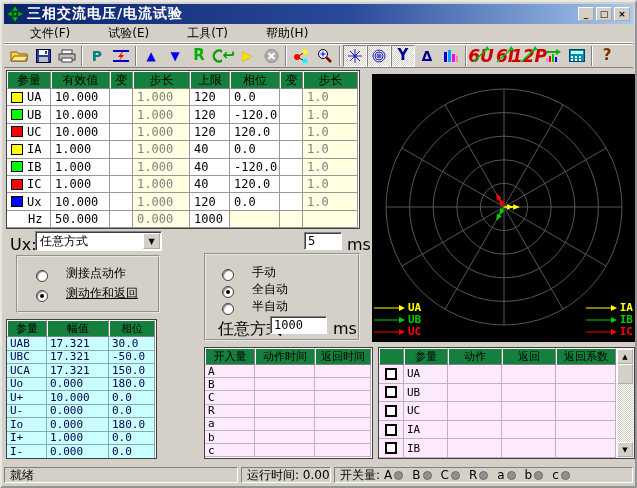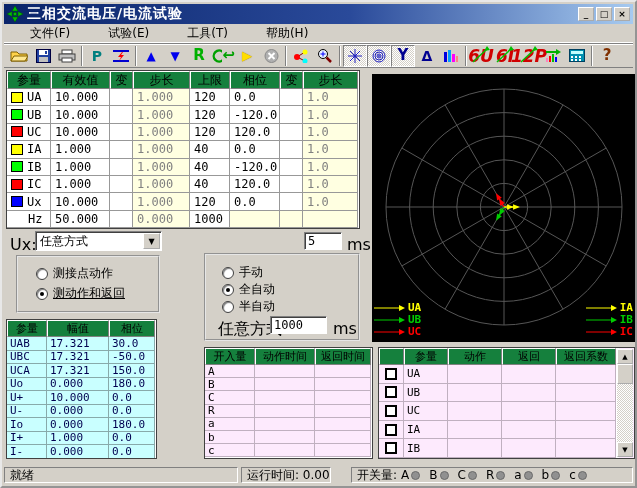--- a/index.html
+++ b/index.html
@@ -45,21 +45,21 @@
     padding:1px 4px; font-family:"DejaVu Sans Mono", monospace; font-size:12px;
     display:flex; align-items:center; white-space:nowrap; overflow:hidden; background:#fff;}
   .cell.step{ background:#ffffe1; color:#808080; }
   .swatch{ width:12px; height:11px; border:1px solid #000; margin-right:4px; flex:0 0 auto; }
   .small .hcell{ font-size:11px; }
   .small .cell{ font-size:11px; padding:1px 3px; }
   .cyan .cell{ background:#c9ffff; color:#000050; border-color:#8aa; }
   .pink .cell{ background:#fdeafd; border-color:#c0b0c0; }
   .chk{ width:12px; height:12px; background:#fff; border:2px solid #000; margin:0 auto; }
   
-  .radio-row{ display:flex; align-items:center; gap:5px; position:absolute; white-space:nowrap; }
+  .radio-row{ display:flex; align-items:flex-end; gap:18px; position:absolute; white-space:nowrap; }
   .rdot{ width:12px; height:12px; border-radius:50%; background:#fff; flex:0 0 auto;
     border:1px solid #404040; box-shadow:inset 1px 1px 1px #808080; position:relative;}
   .rdot.on::after{ content:""; position:absolute; left:3px; top:3px; width:4px; height:4px; border-radius:50%; background:#000; }
   
   .field{ position:absolute; background:#fff; border:1px solid; border-color:#808080 #fff #fff #808080;
     box-shadow:inset 1px 1px 0 #404040; padding:1px 3px; font-family:"DejaVu Sans Mono",monospace; font-size:12px; }
   .combo{ position:absolute; background:#fff; border:1px solid; border-color:#808080 #fff #fff #808080;
     box-shadow:inset 1px 1px 0 #404040; display:flex; align-items:center; }
   .combo .val{ flex:1; padding:0 4px; font-size:12px; }
   .combo .drop{ width:17px; height:16px; margin:1px; background:#d4d0c8; border:1px outset #fff;
@@ -604,21 +604,21 @@
             <polygon points="25,2 31,5 25,8" fill="#ff0000"></polygon>
           </svg>
           <span style="color: rgb(255, 0, 0);">IC</span>
         </div>
       </div>
   </div>
 
   <div class="statusbar">
     <div class="spanel" style="left:0; width:234px;">就绪</div>
     <div class="spanel" style="left:237px; width:90px;">运行时间: 0.00s</div>
-    <div class="spanel" style="left:347px; right:0;" id="switch-panel">
+    <div class="spanel" style="left:330px; right:0;" id="switch-panel">
         <span>开关量:</span>
         <span style="margin-left: 4px;">A</span>
         <span class="dot"></span>
         <span style="margin-left: 4px;">B</span>
         <span class="dot"></span>
         <span style="margin-left: 4px;">C</span>
         <span class="dot"></span>
         <span style="margin-left: 4px;">R</span>
         <span class="dot"></span>
         <span style="margin-left: 4px;">a</span>

